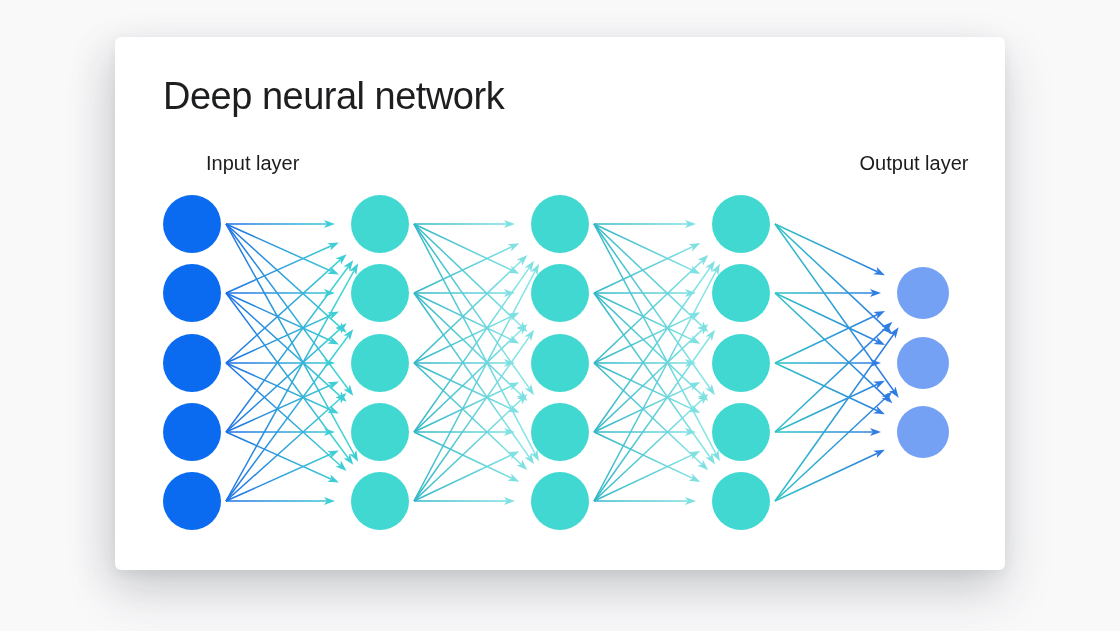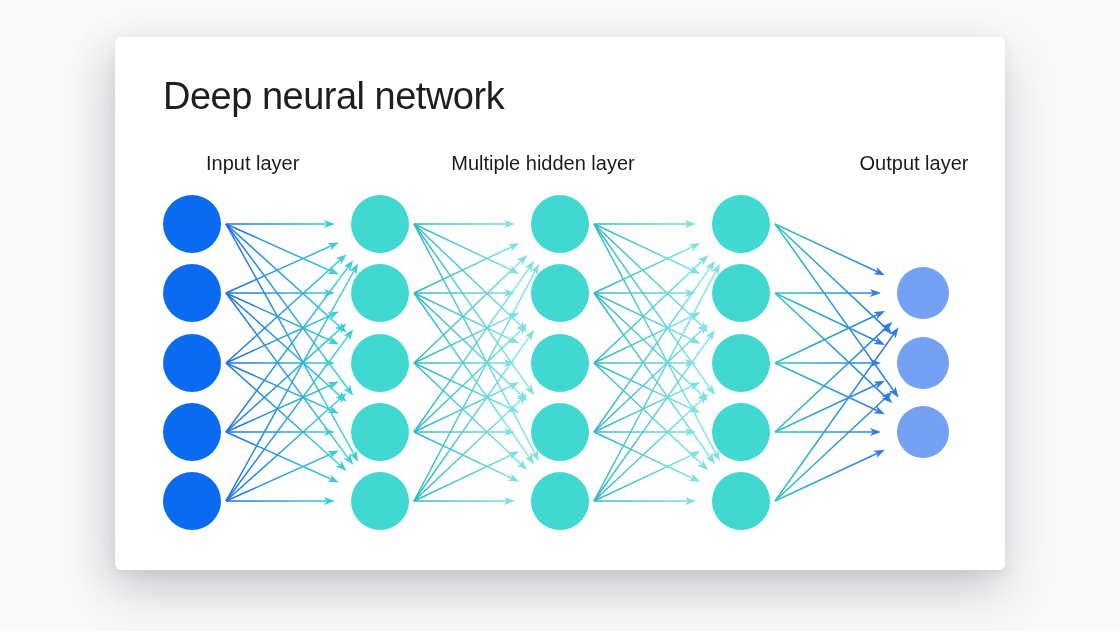--- a/index.html
+++ b/index.html
@@ -46,21 +46,20 @@
     top: 0;
   }
 </style>
 </head>
 <body>
 
 <div class="page" style="background: rgb(249, 249, 250);">
   <div class="card" style="background: rgb(255, 255, 255);"></div>
   <h1 class="title" style="color: rgb(29, 30, 32);">Deep neural network</h1>
   <span class="layer-label" style="left: 166px; color: rgb(27, 28, 30); margin-left: 40px;">Input layer</span>
-  <span class="layer-label center" style="left: 543px; color: rgb(27, 28, 30);">Multiple hidden layer</span>
   <span class="layer-label center" style="left: 914px; color: rgb(27, 28, 30);">Output layer</span>
   <svg id="net" width="1120" height="631" viewBox="0 0 1120 631" xmlns="http://www.w3.org/2000/svg">
       <defs>
         <linearGradient id="grad0" gradientUnits="userSpaceOnUse" x1="226" y1="0" x2="340" y2="0">
           <stop offset="0%" stop-color="#1d6fe4"></stop>
           <stop offset="100%" stop-color="#40d4d2"></stop>
         </linearGradient>
         <linearGradient id="grad1" gradientUnits="userSpaceOnUse" x1="414" y1="0" x2="520" y2="0">
           <stop offset="0%" stop-color="#31b7c7"></stop>
           <stop offset="100%" stop-color="#85e4e6"></stop>

